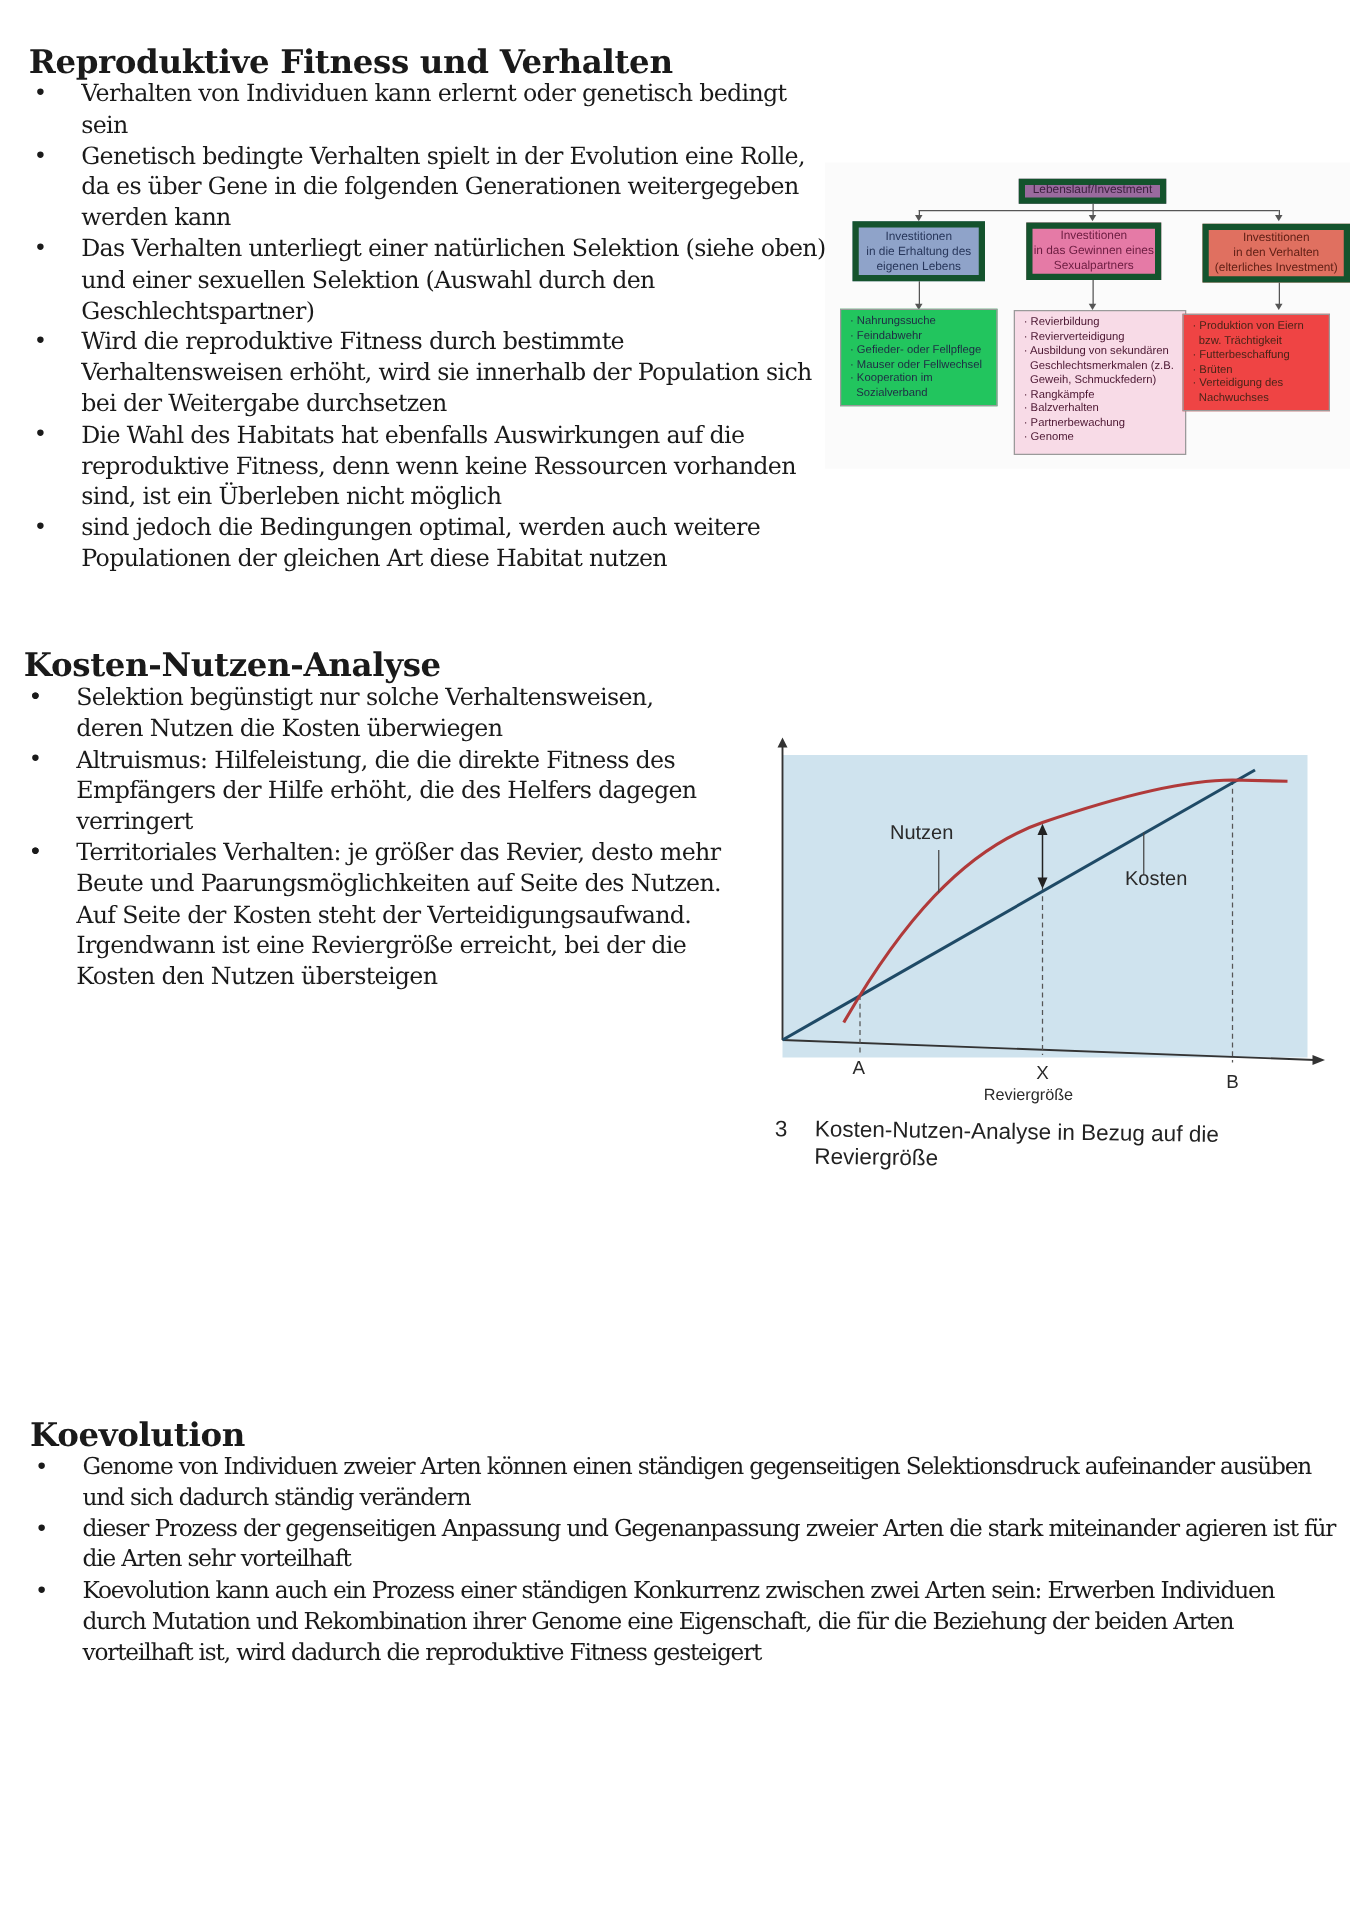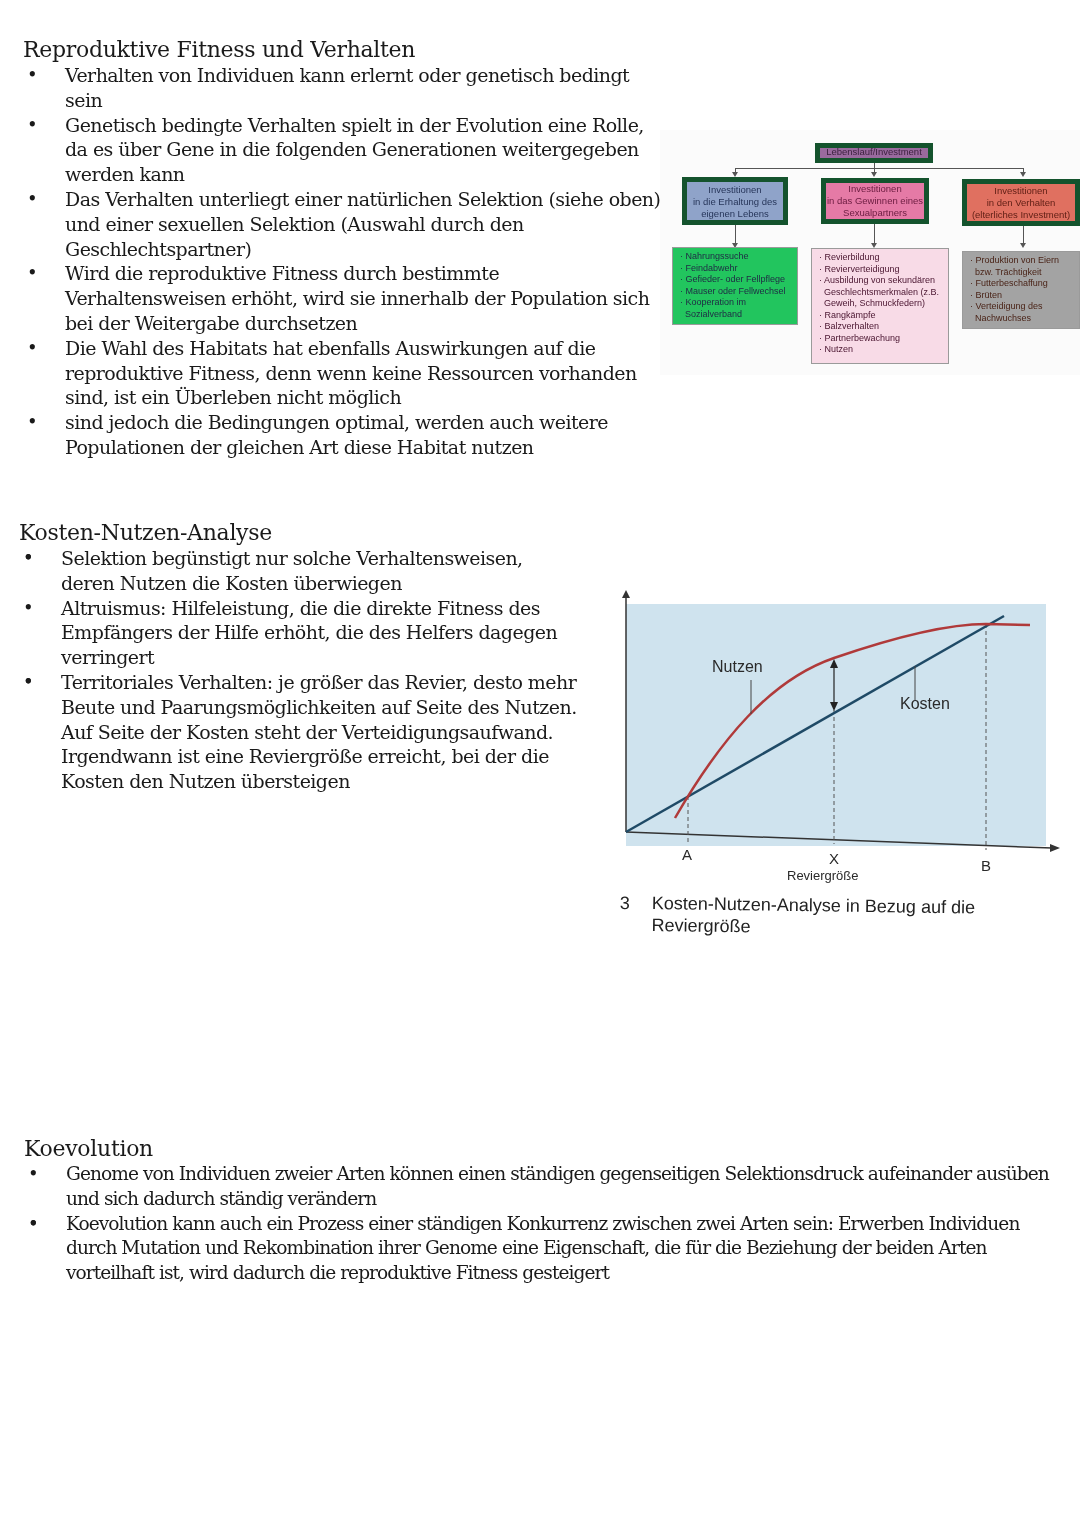--- a/index.html
+++ b/index.html
@@ -2,21 +2,21 @@
 <html><head>
 <meta charset="utf-8">
 <style>
   html, body { margin: 0; padding: 0; }
   body {
     width: 1080px; height: 1527px; background: #ffffff; position: relative; overflow: hidden;
     font-family: "DejaVu Serif", "Liberation Serif", serif; color: #1a1a1a;
   }
   .section { position: absolute; }
   .heading {
-    font-family: "DejaVu Serif", serif; font-weight: normal; font-size: 22px;
+    font-family: "DejaVu Serif", serif; font-weight: bold; font-size: 26px;
     letter-spacing: -0.3px; line-height: 26px; margin: 0;
   }
   ul.bullets { list-style: none; margin: 0; padding: 0; }
   ul.bullets li {
     position: relative; padding-left: 42px; font-size: 19px; line-height: 24.8px;
     font-family: "DejaVu Serif", serif; letter-spacing: -0.55px;
   }
   ul.bullets li .dot {
     position: absolute; left: 4px; top: 0; font-size: 18px;
   }
@@ -122,23 +122,23 @@
     </div>
   <div class="dlist" id="dlist-1" style="left:151px; top:118px; width:138px; height:116px; background:#f8dbe7; color:#4a1530;">
       <div style="white-space: pre;">· Revierbildung</div>
       <div style="white-space: pre;">· Revierverteidigung</div>
       <div style="white-space: pre;">· Ausbildung von sekundären</div>
       <div style="white-space: pre;">  Geschlechtsmerkmalen (z.B.</div>
       <div style="white-space: pre;">  Geweih, Schmuckfedern)</div>
       <div style="white-space: pre;">· Rangkämpfe</div>
       <div style="white-space: pre;">· Balzverhalten</div>
       <div style="white-space: pre;">· Partnerbewachung</div>
-      <div style="white-space: pre;">· Nutzen</div>
+      <div style="white-space: pre;">· Genome</div>
     </div>
-  <div class="dlist" id="dlist-2" style="left:302px; top:121px; width:118px; height:78px; background:#a3a3a3; color:#4a2418;">
+  <div class="dlist" id="dlist-2" style="left:286px; top:121px; width:118px; height:78px; background:#ef4444; color:#4a2418;">
       <div style="white-space: pre;">· Produktion von Eiern</div>
       <div style="white-space: pre;">  bzw. Trächtigkeit</div>
       <div style="white-space: pre;">· Futterbeschaffung</div>
       <div style="white-space: pre;">· Brüten</div>
       <div style="white-space: pre;">· Verteidigung des</div>
       <div style="white-space: pre;">  Nachwuchses</div>
     </div>
 </div>
 
 <div class="section s2" style="left:19px; top:520px; width:560px;">
@@ -183,16 +183,16 @@
   <span class="chart-label" style="left:391px; top:277px; font-size:15px;">B</span>
   <span class="chart-label" style="left:197px; top:288px; font-size:13px;">Reviergröße</span>
   <span class="caption" style="left:30px; top:312px;">3</span>
   <span class="caption" style="left:62px; top:312px; width:350px;">Kosten-Nutzen-Analyse in Bezug auf die Reviergröße</span>
 </div>
 
 <div class="section s3" style="left:24px; top:1136px; width:1050px;">
   <h2 class="heading">Koevolution</h2>
   <ul class="bullets" id="list-koev">
       <li><span class="dot">•</span><span>Genome von Individuen zweier Arten können einen ständigen gegenseitigen Selektionsdruck aufeinander ausüben und sich dadurch ständig verändern</span></li>
-      <li><span class="dot">•</span></li>
+      <li><span class="dot">•</span><span>dieser Prozess der gegenseitigen Anpassung und Gegenanpassung zweier Arten die stark miteinander agieren ist für die Arten sehr vorteilhaft</span></li>
       <li><span class="dot">•</span><span>Koevolution kann auch ein Prozess einer ständigen Konkurrenz zwischen zwei Arten sein: Erwerben Individuen durch Mutation und Rekombination ihrer Genome eine Eigenschaft, die für die Beziehung der beiden Arten vorteilhaft ist, wird dadurch die reproduktive Fitness gesteigert</span></li>
     </ul>
 </div>
 
 </body></html>

